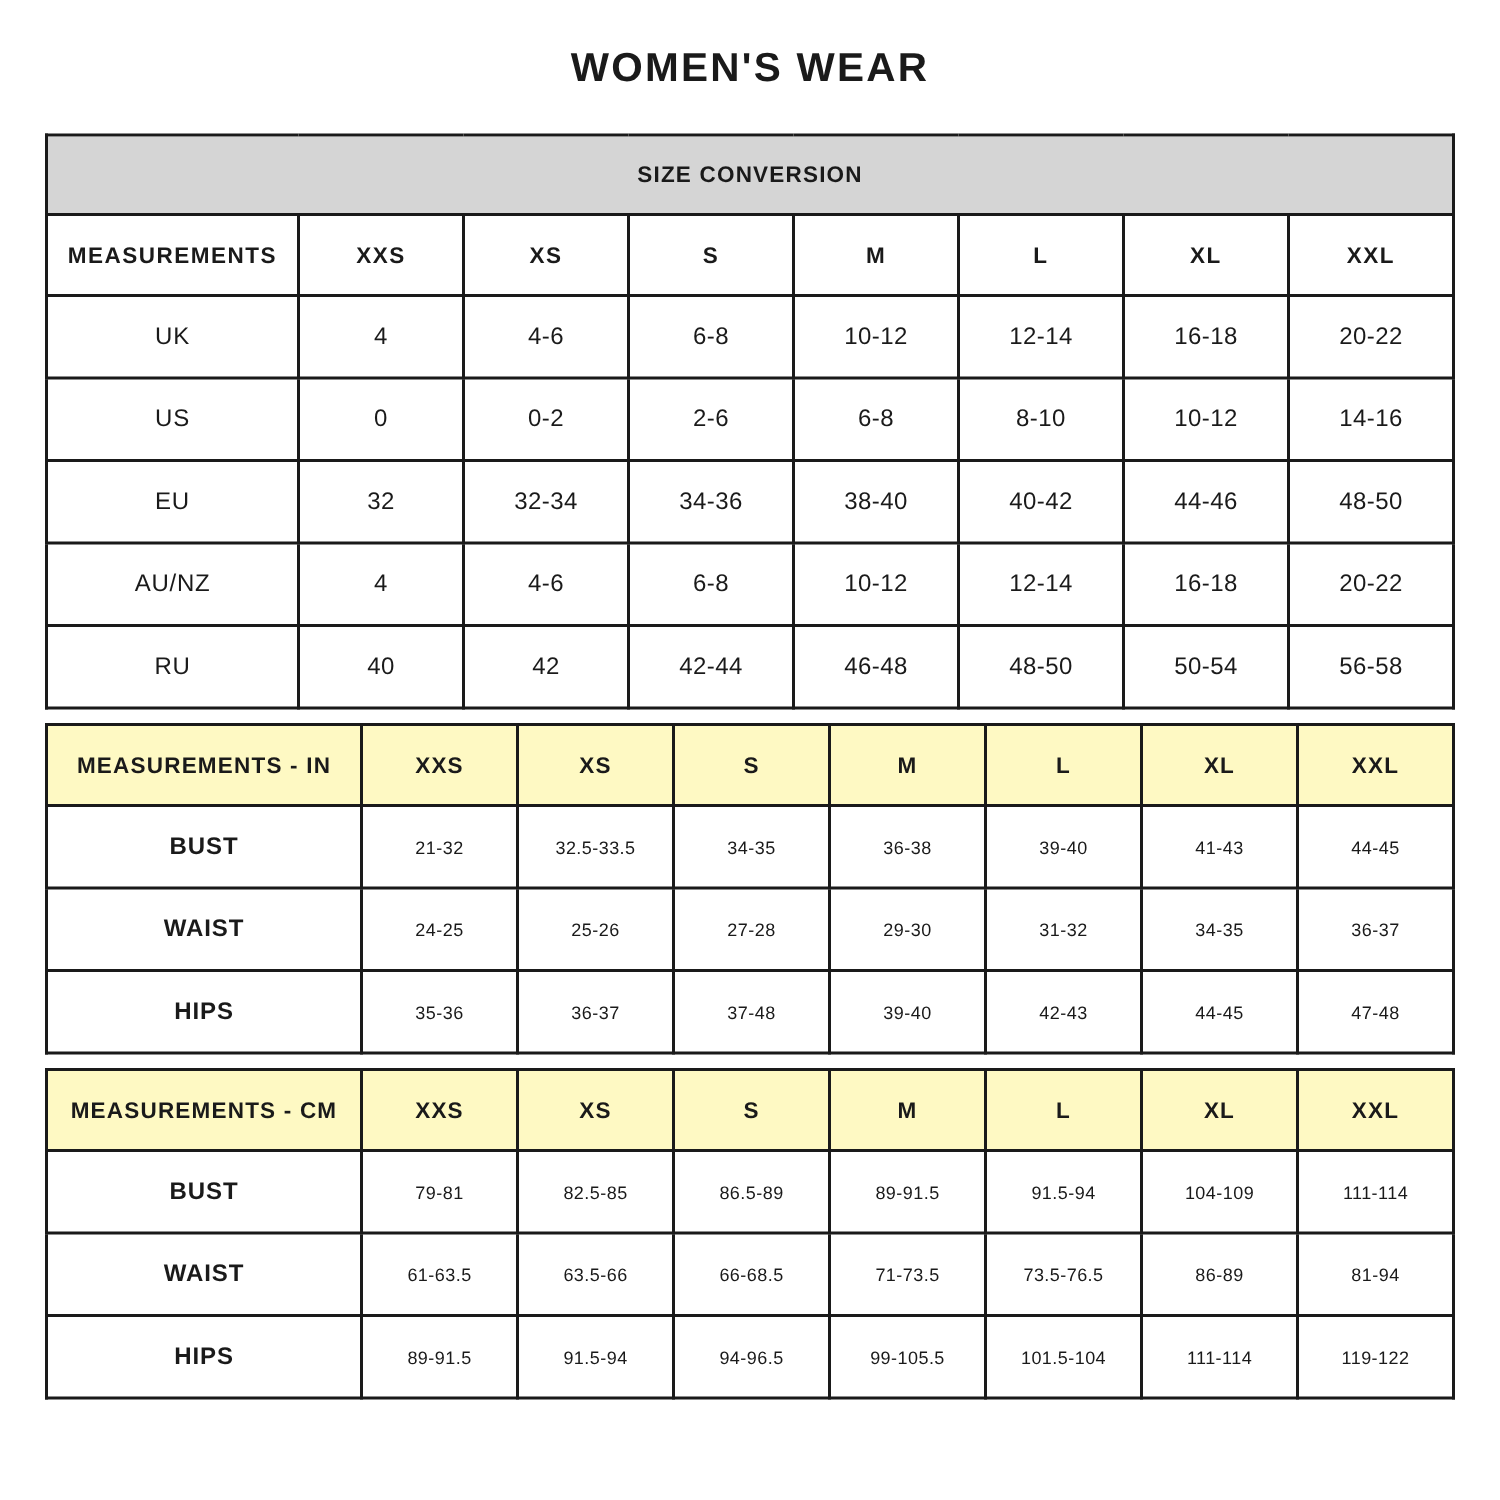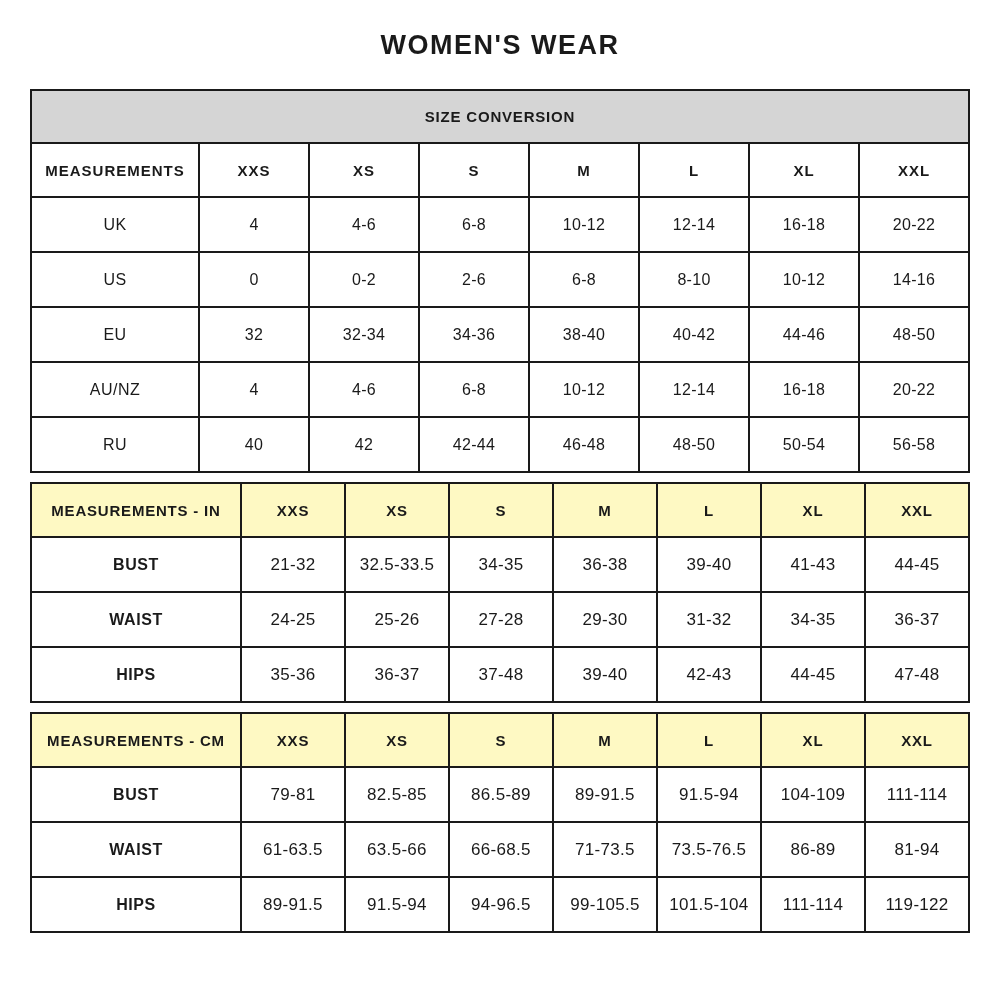--- a/index.html
+++ b/index.html
@@ -67,21 +67,21 @@
     font-weight:700;
     letter-spacing:0.8px;
   }
   .ms tbody th{
     height:53px;
     font-size:16px;
     font-weight:700;
     letter-spacing:0.6px;
   }
   .ms tbody td{
-    font-size:17px;
+    font-size:12px;
     letter-spacing:0.3px;
   }
 </style>
 </head>
 <body>
 
 <div class="page">
 
   <h1 class="page-title">WOMEN'S WEAR</h1>
 

